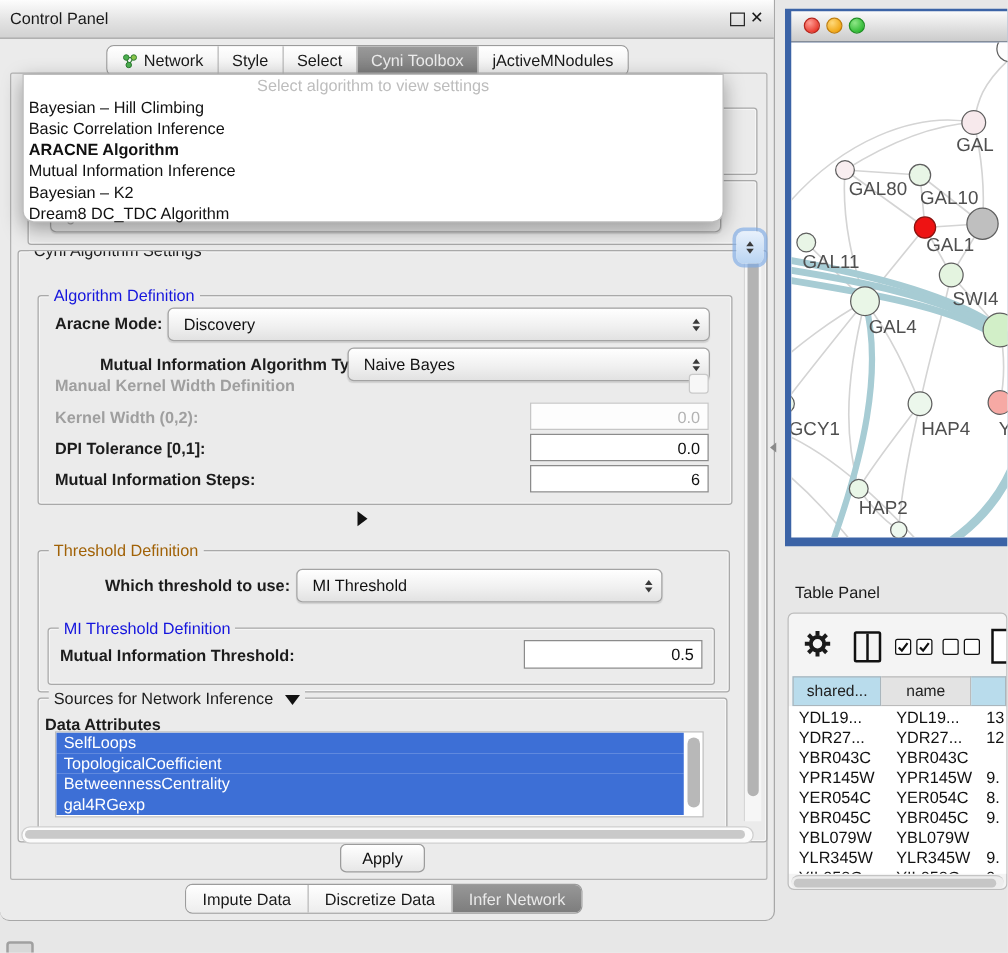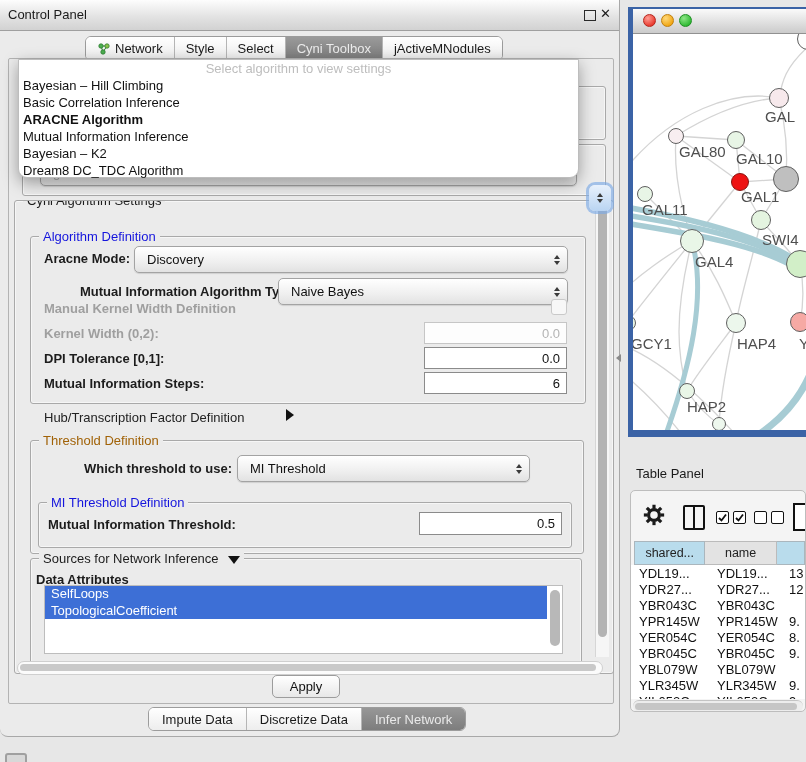--- a/index.html
+++ b/index.html
@@ -226,21 +226,20 @@
   </div>
   <span class="lbl disabled abs" style="left:44px;top:301px;">Manual Kernel Width Definition</span>
   <div class="abs" style="left:551px;top:299px;width:14px;height:14px;border:1px solid #c9c9c9;border-radius:3px;background:#f7f7f7;"></div>
   <span class="lbl disabled abs" style="left:44px;top:326px;">Kernel Width (0,2):</span>
   <div class="field disabled" style="left:424px;top:322px;width:143px;height:22px;">0.0</div>
   <span class="lbl abs" style="left:44px;top:351px;">DPI Tolerance [0,1]:</span>
   <div class="field" style="left:424px;top:347px;width:143px;height:22px;">0.0</div>
   <span class="lbl abs" style="left:44px;top:376px;">Mutual Information Steps:</span>
   <div class="field" style="left:424px;top:372px;width:143px;height:22px;">6</div>
 
-  <span class="lbl plain abs" style="left:44px;top:410px;">Hub/Transcription Factor Definition</span>
   <span class="abs" style="left:286px;top:409px;width:0;height:0;border-top:6px solid transparent;border-bottom:6px solid transparent;border-left:8px solid #111;"></span>
 
   <div class="groupbox" style="left:30px;top:440px;width:552px;height:112px;">
     <span class="legend green">Threshold Definition</span>
   </div>
   <span class="lbl abs" style="left:84px;top:461px;">Which threshold to use:</span>
   <div class="combo" style="left:237px;top:455px;width:291px;height:25px;">
     <span class="val">MI Threshold</span>
     <span class="arrows">
         <span class="tri-up"></span>
@@ -256,20 +255,22 @@
   <div class="groupbox" style="left:30px;top:558px;width:550px;height:110px;">
     <span class="legend">
       <span>Sources for Network Inference</span>
       <span style="display:inline-block;margin-left:6px;width:0;height:0;border-left:6px solid transparent;border-right:6px solid transparent;border-top:8px solid #111;vertical-align:middle;"></span>
     </span>
   </div>
   <span class="lbl abs" style="left:36px;top:572px;">Data Attributes</span>
   <div id="attr-list" class="abs">
     <div class="attr-item">SelfLoops</div>
     <div class="attr-item">TopologicalCoefficient</div>
+    <div class="attr-item">BetweennessCentrality</div>
+    <div class="attr-item">gal4RGexp</div>
     <div class="sb-thumb" style="left:505px;top:4px;width:10px;height:56px;background:#b8b8b8;"></div>
   </div>
 
   <div class="sb-track-h abs" style="left:17px;top:661px;width:584px;height:12px;z-index:10;">
     <div class="sb-thumb" style="left:2px;top:2px;width:576px;height:7px;background:#c9c9c9;"></div>
   </div>
 
   <div id="apply-btn" class="abs">Apply</div>
 
   <div id="bottom-tabs" class="abs">

